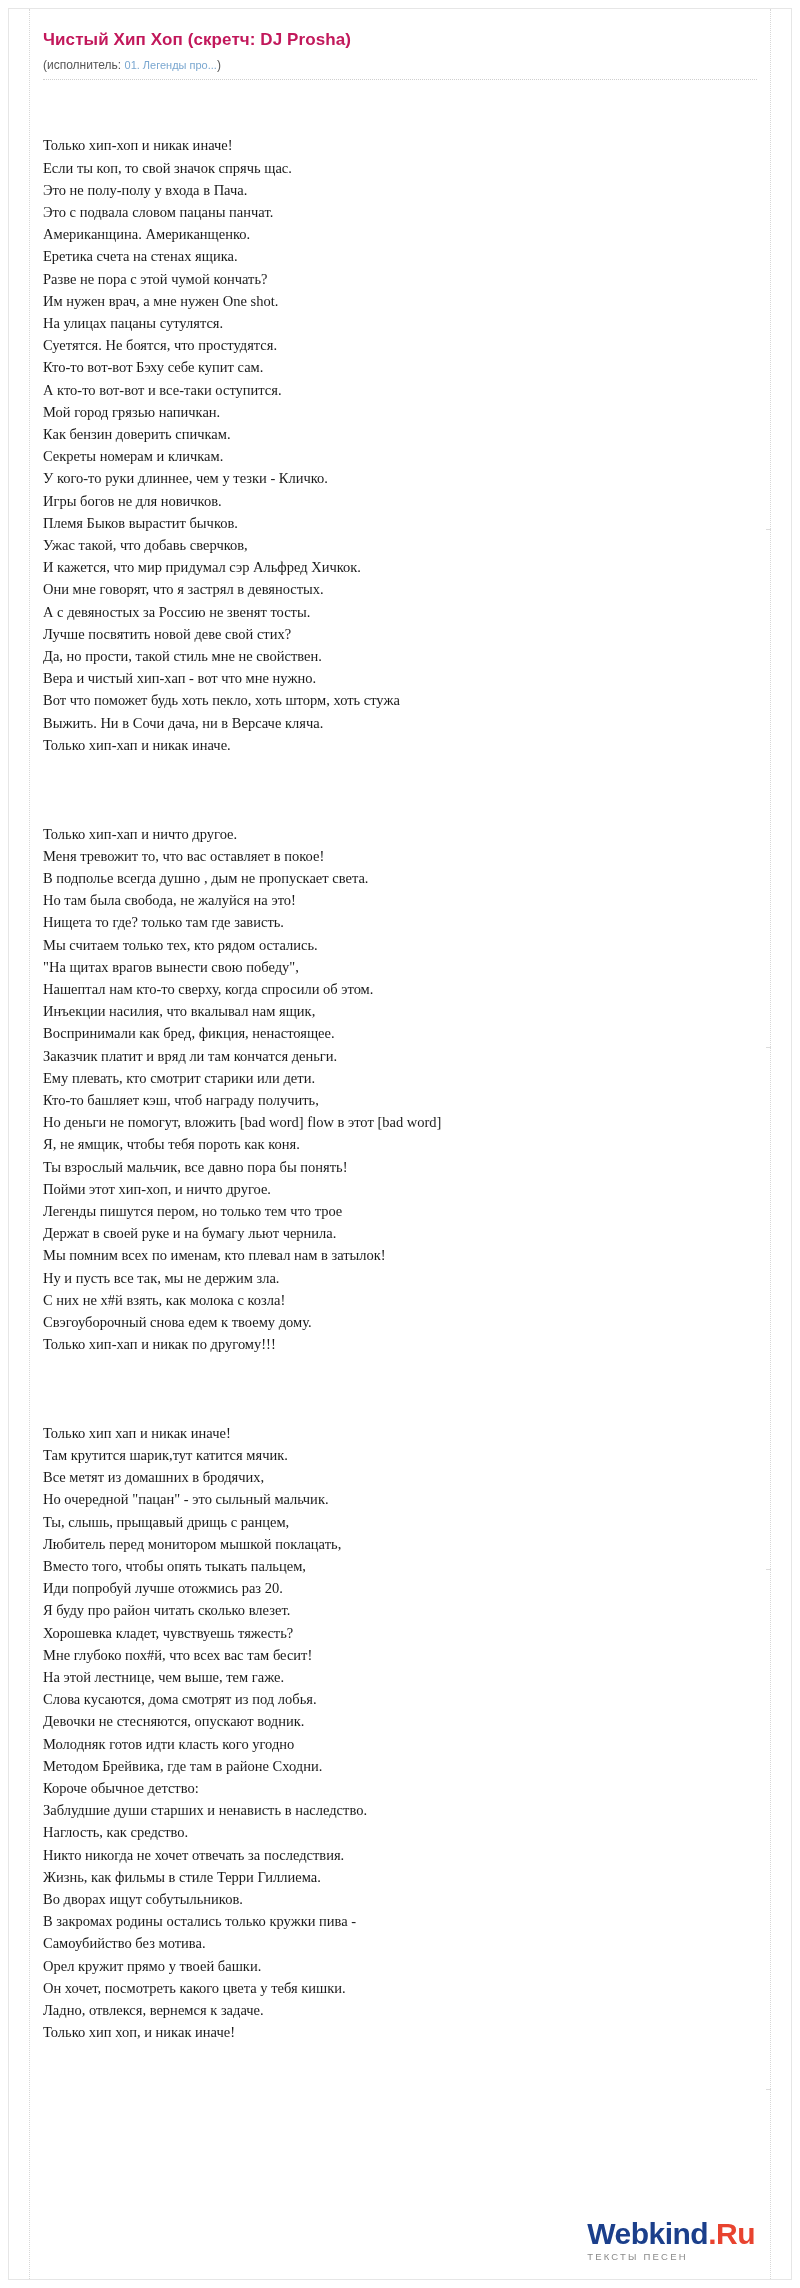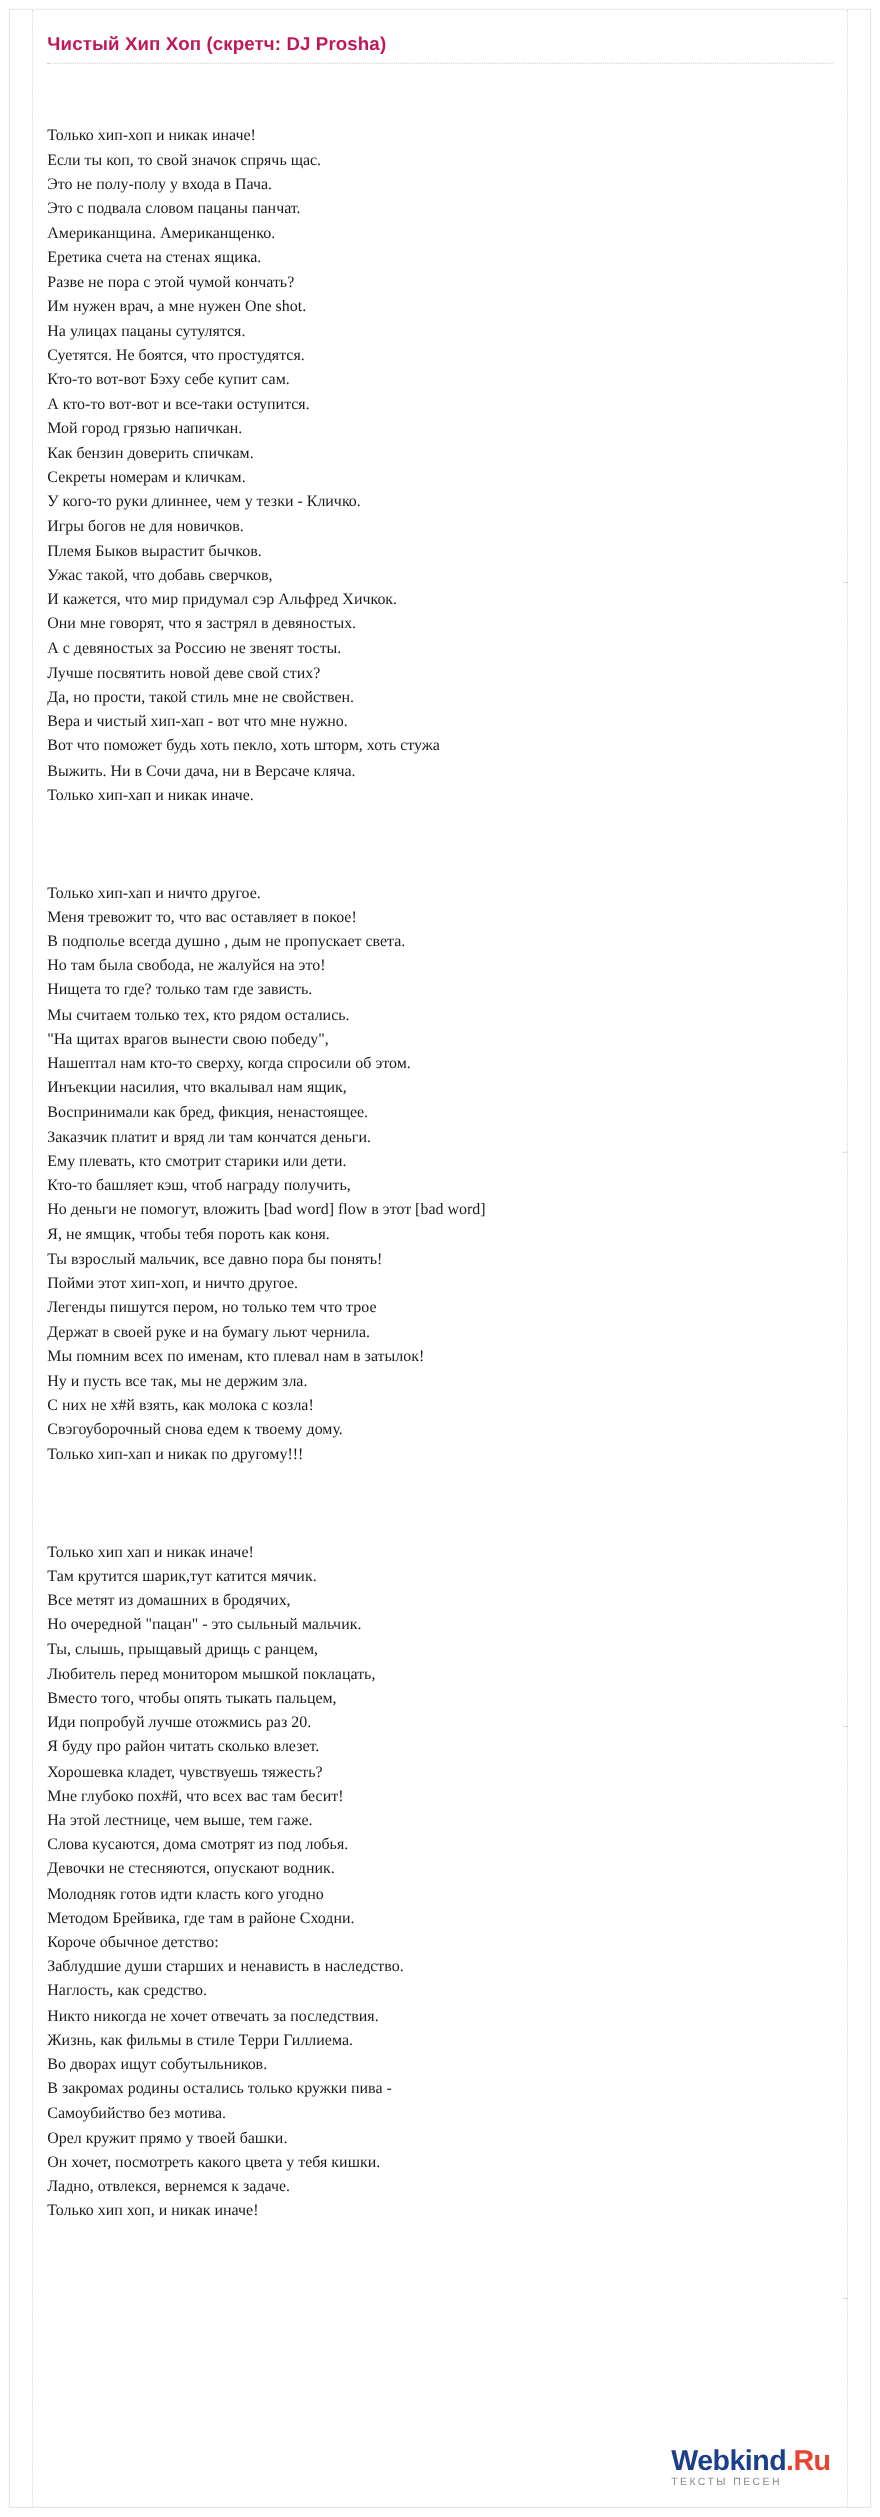--- a/index.html
+++ b/index.html
@@ -86,21 +86,21 @@
 
   
   .footer {
     position: absolute;
     right: 36px;
     bottom: 18px;
     text-align: right;
     line-height: 1;
   }
   .logo {
-    font-size: 26px;
+    font-size: 30px;
     font-weight: bold;
     font-family: "Liberation Sans", sans-serif;
     letter-spacing: -0.5px;
   }
   .logo .web { color: #1b3f8b; }
   .logo .kind { color: #1b3f8b; }
   .logo .dot { color: #e8432f; }
   .logo .ru { color: #e8432f; }
   .logo-sub {
     font-size: 9.5px;
@@ -128,20 +128,24 @@
 
     <div class="tick" style="top:520px;"></div>
     <div class="tick" style="top:1038px;"></div>
     <div class="tick" style="top:1560px;"></div>
     <div class="tick" style="top:2080px;"></div>
 
     <div class="content">
 
       <h1 class="song-title">Чистый Хип Хоп (скретч: DJ Prosha)</h1>
 
+      <div class="artist-line">
+        <span>(исполнитель:</span>
+        <a class="artist-link" href="#">01. Легенды про...</a><span>)</span>
+      </div>
 
       <div class="divider"></div>
 
       <div class="lyrics">
         <p class="verse">Только хип-хоп и никак иначе!
 Если ты коп, то свой значок спрячь щас.
 Это не полу-полу у входа в Пача.
 Это с подвала словом пацаны панчат.
 Американщина. Американщенко.
 Еретика счета на стенах ящика.

